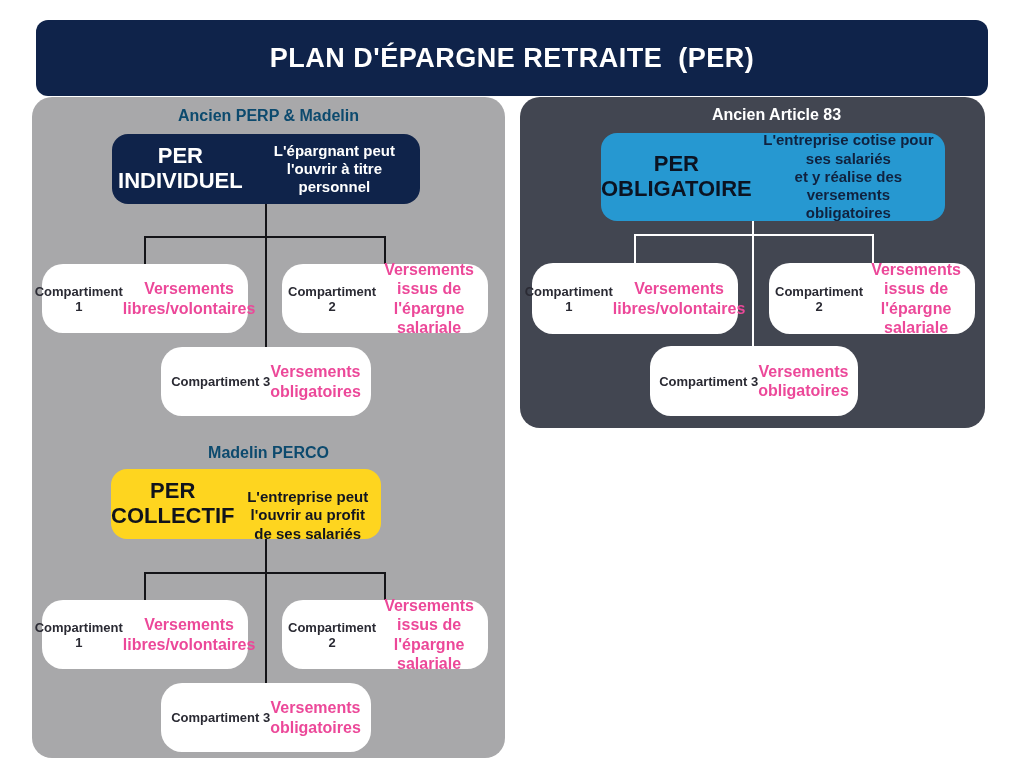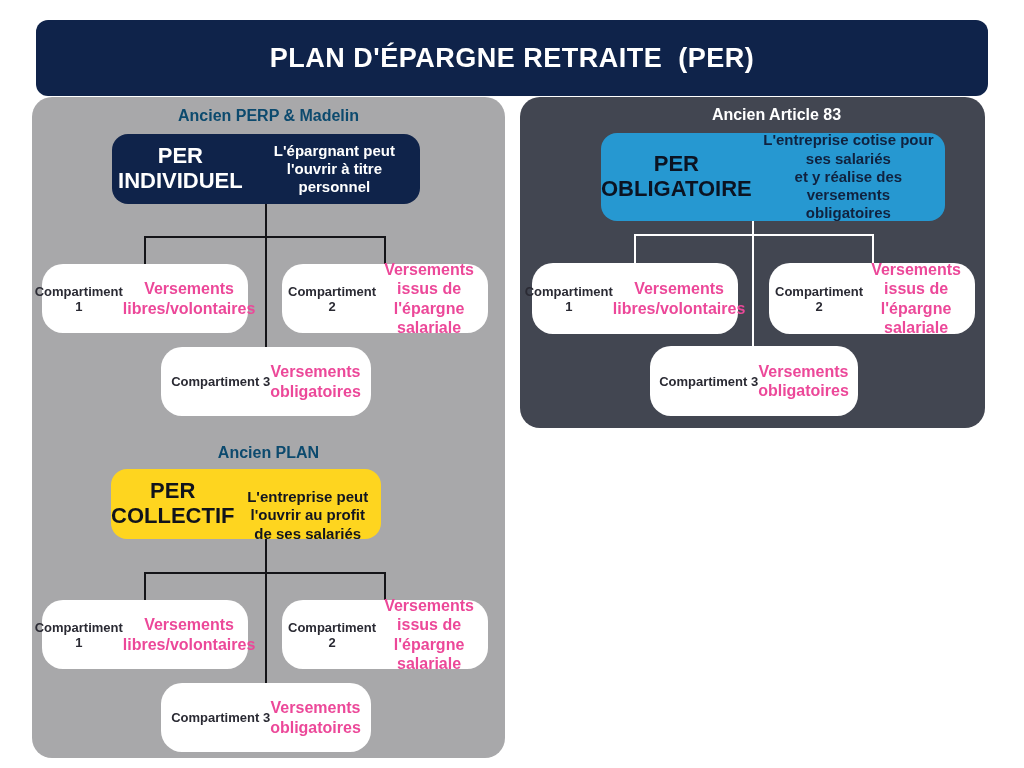--- a/index.html
+++ b/index.html
@@ -113,21 +113,21 @@
       <div class="comp-label">Compartiment 2</div>
       <div class="comp-detail">Versements issus de
 l'épargne salariale</div>
     </div>
     <div class="comp g1-c3">
       <div class="comp-label">Compartiment 3</div>
       <div class="comp-detail">Versements
 obligatoires</div>
     </div>
 
-    <div class="legacy g2-legacy">Ancien PLAN</div>
+    <div class="legacy g2-legacy">Madelin PERCO</div>
     <div class="plan-box plan-yellow g2-plan">
       <div class="plan-name">PER COLLECTIF</div>
       <div class="plan-desc">L'entreprise peut l'ouvrir au profit
 de ses salariés</div>
     </div>
     <div class="line line-dark g2-stem"></div>
     <div class="line line-dark g2-hbar"></div>
     <div class="line line-dark g2-dropL"></div>
     <div class="line line-dark g2-dropR"></div>
     <div class="comp g2-c1">

